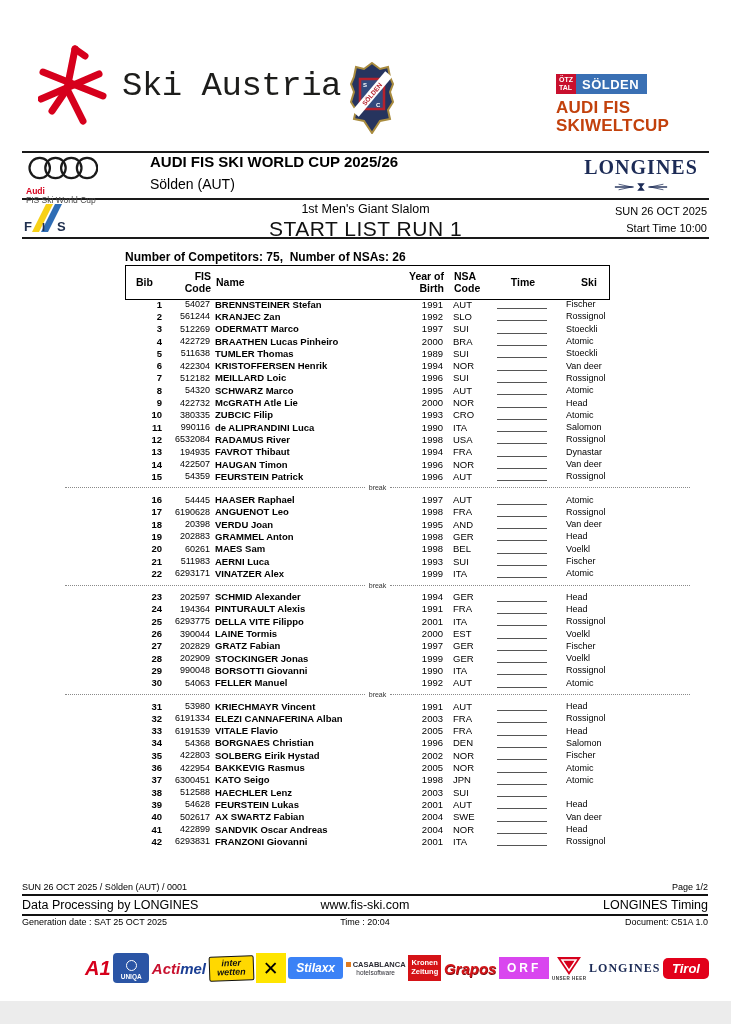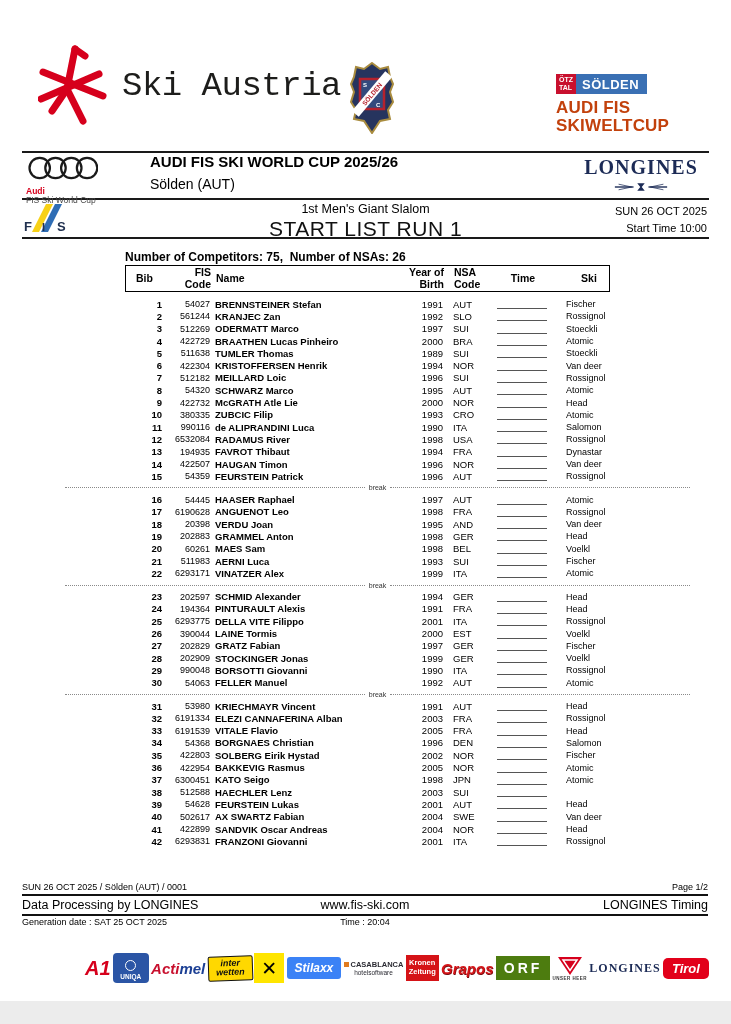--- a/index.html
+++ b/index.html
@@ -30,21 +30,21 @@
   .band-center-b{position:absolute;left:150px;right:150px;top:202px;text-align:center;}
   .race{font-size:12.5px;}
   .doc-title{font-size:21px;letter-spacing:0.5px;margin-top:1px;color:#111;}
   .longines-block{position:absolute;right:24px;top:156px;width:132px;text-align:center;}
   .longines-text{font-family:"Liberation Serif","DejaVu Serif",serif;font-weight:bold;
                  font-size:20px;color:#1c2b56;letter-spacing:1px;}
   .band-right-b{position:absolute;right:24px;top:203px;text-align:right;font-size:11px;line-height:1.5;}
 
   
   .meta{position:absolute;left:125px;top:250px;font-size:12px;font-weight:bold;white-space:pre;}
-  .thead{position:absolute;left:125px;top:265px;width:485px;height:27px;border:1.5px solid #000;
+  .thead{position:absolute;left:125px;top:265px;width:485px;height:35px;border:1.5px solid #000;
          display:grid;grid-template-columns:37px 48px 173px 60px 54px 50px 63px;box-sizing:border-box;
          font-size:10.5px;font-weight:bold;align-items:center;line-height:1.12;}
   .thead .h{display:flex;flex-direction:column;justify-content:center;height:100%;}
   .h-bib{align-items:center;}
   .h-code{align-items:flex-end;}
   .h-name{align-items:flex-start;padding-left:5px;}
   .h-year{align-items:flex-end;}
   .h-nsa{align-items:flex-start;padding-left:10px;}
   .h-time{align-items:center;}
   .h-ski{align-items:center;padding-left:19px;}
@@ -93,21 +93,21 @@
             justify-content:center;font-weight:900;font-size:19px;color:#000;}
   .sp-stilaxx{background:#3b82f6;border-radius:3px;padding:4px 8px;color:#fff;
               font-style:italic;font-weight:900;font-size:12px;}
   .sp-casa{font-size:7.5px;font-weight:800;color:#2b2b33;line-height:1.2;text-align:left;}
   .sp-casa .sq{display:inline-block;width:5px;height:5px;background:#e07b1f;margin-right:2px;}
   .sp-casa .sub{font-weight:400;font-size:6.5px;}
   .sp-krone{background:#d51317;color:#fff;font-weight:800;font-size:7.5px;line-height:1.15;
             padding:4px 3px;text-align:center;}
   .sp-grapos{color:#d51317;font-weight:900;font-size:15px;font-style:italic;
              text-shadow:0.5px 0.5px 0 #7a0c0f;}
-  .sp-orf{background:#4d7c0f;color:#fff;font-weight:900;font-size:14px;letter-spacing:3px;
+  .sp-orf{background:#d946ef;color:#fff;font-weight:900;font-size:12px;letter-spacing:3px;
           padding:4px 8px;}
   .sp-heer{font-size:4.5px;font-weight:bold;color:#333;letter-spacing:0.5px;}
   .sp-longines{color:#1c2b56;font-family:"Liberation Serif","DejaVu Serif",serif;
                font-weight:bold;font-size:12px;letter-spacing:1px;}
   .sp-tirol{background:#e2001a;border-radius:5px;color:#fff;font-weight:900;font-style:italic;
             font-size:13px;padding:3px 9px;}
 
   .bottom-strip{position:absolute;left:0;right:0;top:1001px;height:23px;background:#ececec;}
 </style>
 </head>
@@ -721,20 +721,21 @@
   <div class="f-rule1"></div>
   <div class="f-line2">
     <span>Data Processing by LONGINES</span>
     <span>www.fis-ski.com</span>
     <span class="r">LONGINES Timing</span>
   </div>
   <div class="f-rule2"></div>
   <div class="f-line3">
     <span>Generation date : SAT 25 OCT 2025</span>
     <span>Time : 20:04</span>
+    <span class="r">Document: C51A 1.0</span>
   </div>
 
   <div class="sponsors">
     <div class="sp sp-a1">A1</div>
     <div class="sp sp-uniqa">
       <span class="ring"></span>
       <span>UNIQA</span>
     </div>
     <div class="sp sp-actimel">
       <span><span class="p1">Acti</span><span class="p2">mel</span></span>

